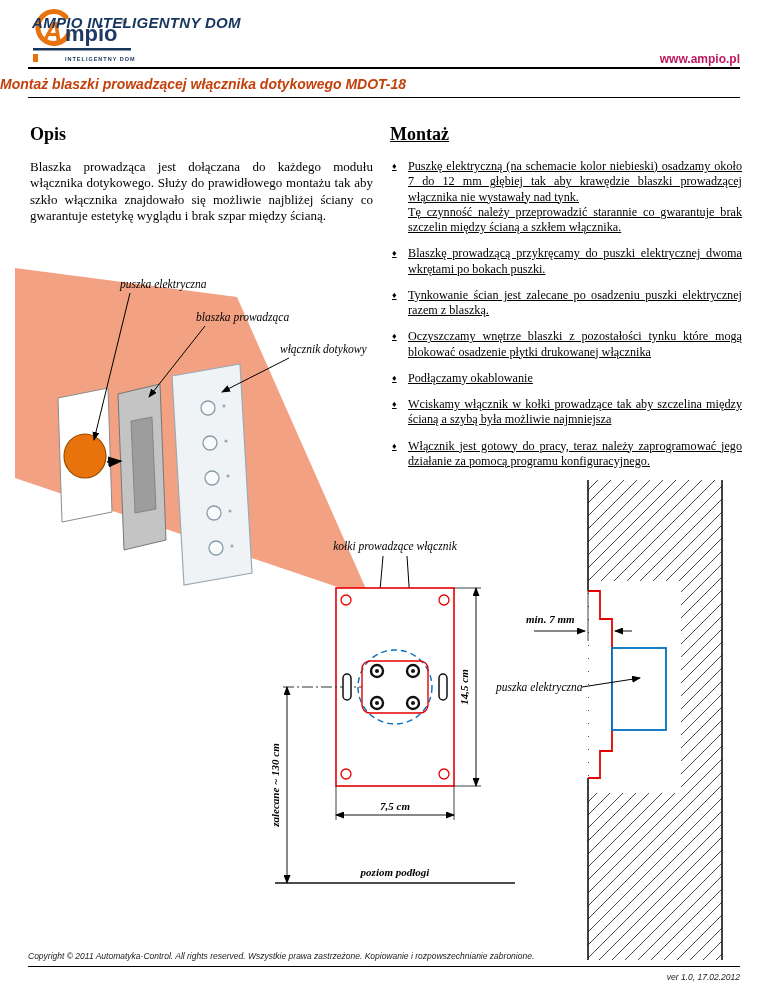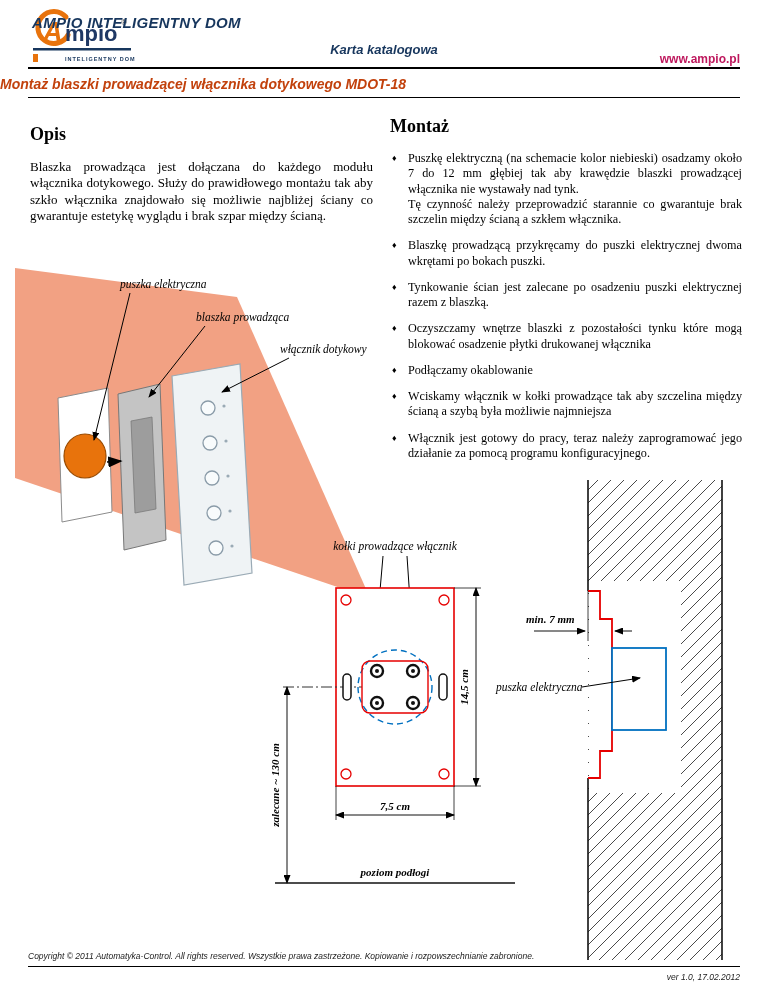--- a/index.html
+++ b/index.html
@@ -15,21 +15,21 @@
        font:italic bold 13px "Liberation Sans",sans-serif;color:#17365D;}
   .website{position:absolute;top:52px;right:28px;
        font:bold 12px "Liberation Sans",sans-serif;color:#be185d;text-decoration:none;}
   .rule-top{position:absolute;top:67px;left:28px;right:28px;border-top:2px solid #000;}
   .doc-title{position:absolute;top:76px;left:0;right:15px;text-align:left;
        font:italic bold 14px "Liberation Sans",sans-serif;color:#c2410c;}
   .rule-doc{position:absolute;top:97px;left:28px;right:28px;border-top:1.5px solid #000;}
 
   
   .col-left{position:absolute;left:30px;top:124px;width:343px;}
-  .col-right{position:absolute;left:390px;top:116px;width:352px;}
+  .col-right{position:absolute;left:390px;top:124px;width:352px;text-decoration:underline;}
   .sec-heading{margin:0 0 14px 0;font-size:18px;font-weight:bold;}
   .para{font-size:13px;line-height:1.25;text-align:justify;margin:0;}
   ul.bullets{list-style:none;margin:0;padding:0;}
   ul.bullets li{display:flex;margin:0 0 11px 0;}
   ul.bullets .marker{flex:0 0 16px;font-size:9px;line-height:15px;padding-left:2px;}
   ul.bullets .txt{flex:1;font-size:12.2px;line-height:1.25;text-align:justify;white-space:pre-line;}
 
   
   .d1{position:absolute;left:8px;top:258px;width:370px;height:350px;}
   .d2{position:absolute;left:263px;top:533px;width:265px;height:365px;}
@@ -53,21 +53,20 @@
     <path d="M 36,9 A 16,16 0 1 0 38,27" fill="none" stroke="#E8730C" stroke-width="5" stroke-linecap="round"></path>
     <text x="13" y="33" font-family="Liberation Sans, sans-serif" font-size="27" font-weight="bold" font-style="italic" fill="#E8730C">A</text>
     <text x="35" y="33" font-family="Liberation Sans, sans-serif" font-size="22" font-weight="bold" fill="#1F3864">mpio</text>
     <text x="91" y="17" font-family="Liberation Sans, sans-serif" font-size="8" fill="#333">®</text>
     <rect x="3" y="40" width="98" height="2.5" fill="#17365D"></rect>
     <rect x="3" y="46" width="5" height="8" fill="#E8730C"></rect>
     <text x="35" y="53" font-family="Liberation Sans, sans-serif" font-size="5.5" font-weight="bold" fill="#17365D" letter-spacing="1">INTELIGENTNY DOM</text>
   </svg>
 
   <div class="hdr-title1">AMPIO INTELIGENTNY DOM</div>
-  <div class="hdr-title2">Karta katalogowa</div>
   <a class="website" href="#">www.ampio.pl</a>
   <div class="rule-top"></div>
   <div class="doc-title">Montaż blaszki prowadzącej włącznika dotykowego MDOT-18</div>
   <div class="rule-doc"></div>
 
   <section class="col-left">
     <h3 class="sec-heading">Opis</h3>
     <p class="para">Blaszka prowadząca jest dołączana do każdego modułu włącznika dotykowego. Służy do prawidłowego montażu tak aby szkło włącznika znajdowało się możliwie najbliżej ściany co gwarantuje estetykę wyglądu i brak szpar między ścianą.</p>
   </section>
 

